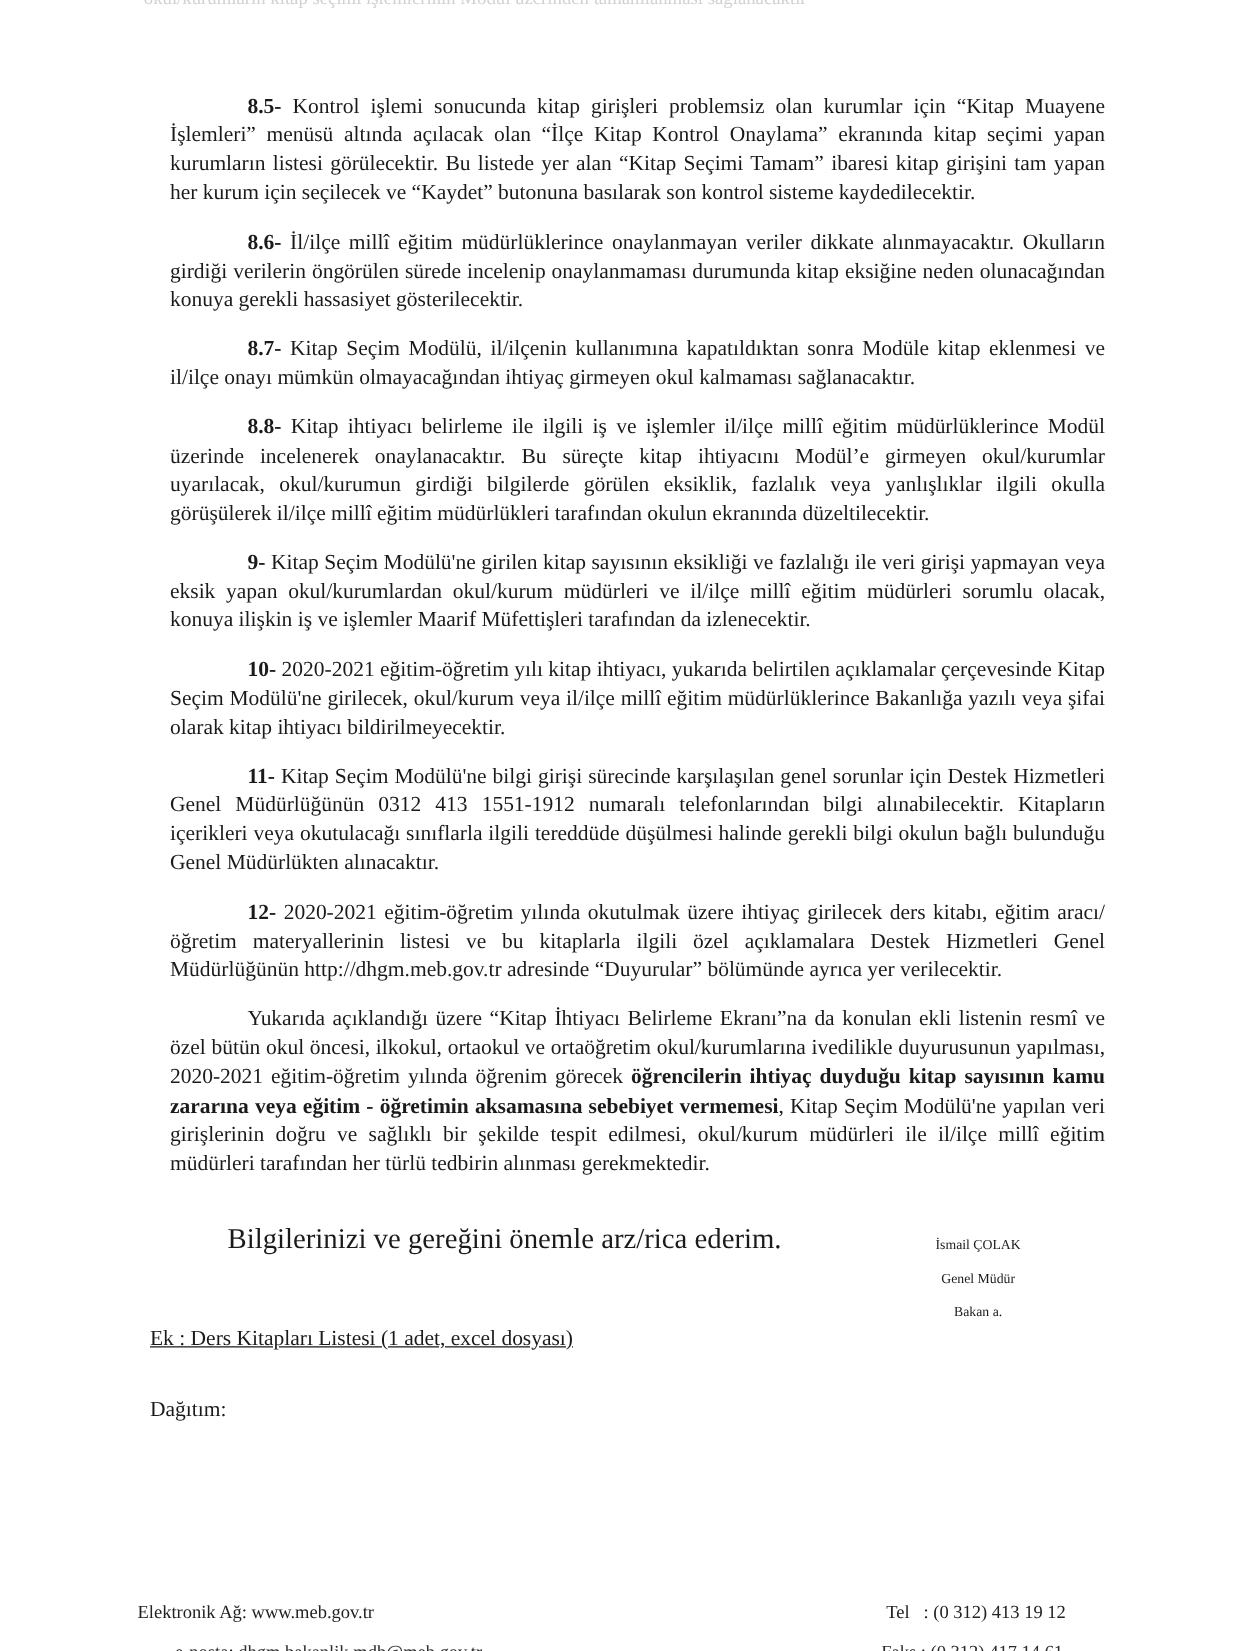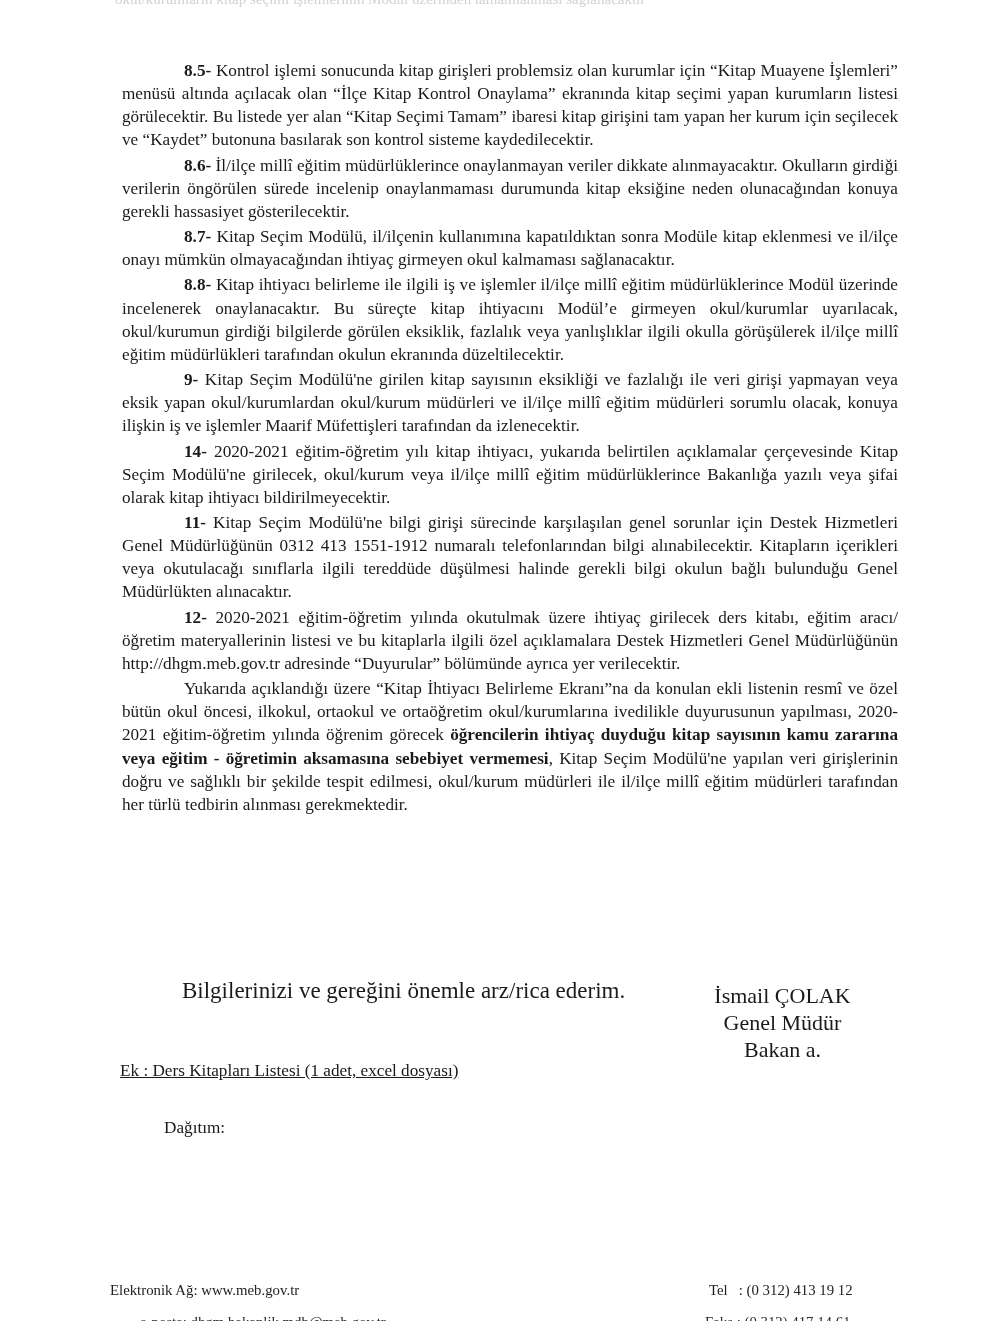--- a/index.html
+++ b/index.html
@@ -15,42 +15,42 @@
     position:absolute;left:115px;top:0;width:690px;height:9px;overflow:hidden;
     color:#d2d2d2;font-size:15px;line-height:15px;filter:blur(.6px);
     white-space:nowrap;
   }
   .top-cut .inner{display:block;margin-top:-8px}
 
   .body-text{
     position:absolute;left:120px;top:57px;width:780px;
     font-size:17.2px;line-height:23.15px;text-align:justify;
   }
-  .body-text p{margin:2px;text-indent:62px}
+  .body-text p{margin:16px;text-indent:62px}
   .body-text b{font-weight:bold}
 
   .closing-line{
     position:absolute;left:120px;top:956px;width:780px;
     font-size:23px;line-height:23px;text-indent:62px;
   }
 
   .signature{
     position:absolute;left:650px;top:983px;width:265px;
-    text-align:center;font-size:22px;line-height:26.8px;
+    text-align:center;font-size:11px;line-height:26.8px;
   }
 
   .attachment{
     position:absolute;left:120px;top:1061px;
     font-size:17.2px;
     text-decoration:underline;
   }
 
   .distribution{
     position:absolute;left:120px;top:1115px;
-    font-size:17.2px;line-height:26.5px;margin-left:44px;
+    font-size:17.2px;line-height:26.5px;
   }
   .dist-grid{display:grid;grid-template-columns:340px auto}
 
   .footer-left{
     position:absolute;left:110px;top:1280px;
     font-size:14.8px;line-height:21.8px;color:#222;
   }
   .footer-right{
     position:absolute;left:592px;top:1280px;
     font-size:14.8px;line-height:21.8px;color:#222;
@@ -73,21 +73,21 @@
   <div class="top-cut">
     <span class="inner">okul/kurumların kitap seçimi işlemlerinin Modül üzerinden tamamlanması sağlanacaktır</span>
   </div>
 
   <main class="body-text">
     <p><b>8.5-</b><span> Kontrol işlemi sonucunda kitap girişleri problemsiz olan kurumlar için “Kitap Muayene İşlemleri” menüsü altında açılacak olan “İlçe Kitap Kontrol Onaylama” ekranında kitap seçimi yapan kurumların listesi görülecektir. Bu listede yer alan “Kitap Seçimi Tamam” ibaresi kitap girişini tam yapan her kurum için seçilecek ve “Kaydet” butonuna basılarak son kontrol sisteme kaydedilecektir.</span></p>
     <p><b>8.6-</b><span> İl/ilçe millî eğitim müdürlüklerince onaylanmayan veriler dikkate alınmayacaktır. Okulların girdiği verilerin öngörülen sürede incelenip onaylanmaması durumunda kitap eksiğine neden olunacağından konuya gerekli hassasiyet gösterilecektir.</span></p>
     <p><b>8.7-</b><span> Kitap Seçim Modülü, il/ilçenin kullanımına kapatıldıktan sonra Modüle kitap eklenmesi ve il/ilçe onayı mümkün olmayacağından ihtiyaç girmeyen okul kalmaması sağlanacaktır.</span></p>
     <p><b>8.8-</b><span> Kitap ihtiyacı belirleme ile ilgili iş ve işlemler il/ilçe millî eğitim müdürlüklerince Modül üzerinde incelenerek onaylanacaktır. Bu süreçte kitap ihtiyacını Modül’e girmeyen okul/kurumlar uyarılacak, okul/kurumun girdiği bilgilerde görülen eksiklik, fazlalık veya yanlışlıklar ilgili okulla görüşülerek il/ilçe millî eğitim müdürlükleri tarafından okulun ekranında düzeltilecektir.</span></p>
     <p><b>9-</b><span> Kitap Seçim Modülü'ne girilen kitap sayısının eksikliği ve fazlalığı ile veri girişi yapmayan veya eksik yapan okul/kurumlardan okul/kurum müdürleri ve il/ilçe millî eğitim müdürleri sorumlu olacak, konuya ilişkin iş ve işlemler Maarif Müfettişleri tarafından da izlenecektir.</span></p>
-    <p><b>14-</b><span> 2020-2021 eğitim-öğretim yılı kitap ihtiyacı, yukarıda belirtilen açıklamalar çerçevesinde Kitap Seçim Modülü'ne girilecek, okul/kurum veya il/ilçe millî eğitim müdürlüklerince Bakanlığa yazılı veya şifai olarak kitap ihtiyacı bildirilmeyecektir.</span></p>
+    <p><b>10-</b><span> 2020-2021 eğitim-öğretim yılı kitap ihtiyacı, yukarıda belirtilen açıklamalar çerçevesinde Kitap Seçim Modülü'ne girilecek, okul/kurum veya il/ilçe millî eğitim müdürlüklerince Bakanlığa yazılı veya şifai olarak kitap ihtiyacı bildirilmeyecektir.</span></p>
     <p><b>11-</b><span> Kitap Seçim Modülü'ne bilgi girişi sürecinde karşılaşılan genel sorunlar için Destek Hizmetleri Genel Müdürlüğünün 0312 413 1551-1912 numaralı telefonlarından bilgi alınabilecektir. Kitapların içerikleri veya okutulacağı sınıflarla ilgili tereddüde düşülmesi halinde gerekli bilgi okulun bağlı bulunduğu Genel Müdürlükten alınacaktır.</span></p>
     <p><b>12-</b><span> 2020-2021 eğitim-öğretim yılında okutulmak üzere ihtiyaç girilecek ders kitabı, eğitim aracı/öğretim materyallerinin listesi ve bu kitaplarla ilgili özel açıklamalara Destek Hizmetleri Genel Müdürlüğünün </span><span>http://dhgm.meb.gov.tr</span><span> adresinde “Duyurular” bölümünde ayrıca yer verilecektir.</span></p>
     <p><span>Yukarıda açıklandığı üzere “Kitap İhtiyacı Belirleme Ekranı”na da konulan ekli listenin resmî ve özel bütün okul öncesi, ilkokul, ortaokul ve ortaöğretim okul/kurumlarına ivedilikle duyurusunun yapılması, 2020-2021 eğitim-öğretim yılında öğrenim görecek </span><b>öğrencilerin ihtiyaç duyduğu kitap sayısının kamu zararına veya eğitim - öğretimin aksamasına sebebiyet vermemesi</b><span>, Kitap Seçim Modülü'ne yapılan veri girişlerinin doğru ve sağlıklı bir şekilde tespit edilmesi, okul/kurum müdürleri ile il/ilçe millî eğitim müdürleri tarafından her türlü tedbirin alınması gerekmektedir.</span></p>
   </main>
 
   <p class="closing-line">Bilgilerinizi ve gereğini önemle arz/rica ederim.</p>
 
   <div class="signature">
     <div>İsmail ÇOLAK</div>
     <div>Genel Müdür</div>

